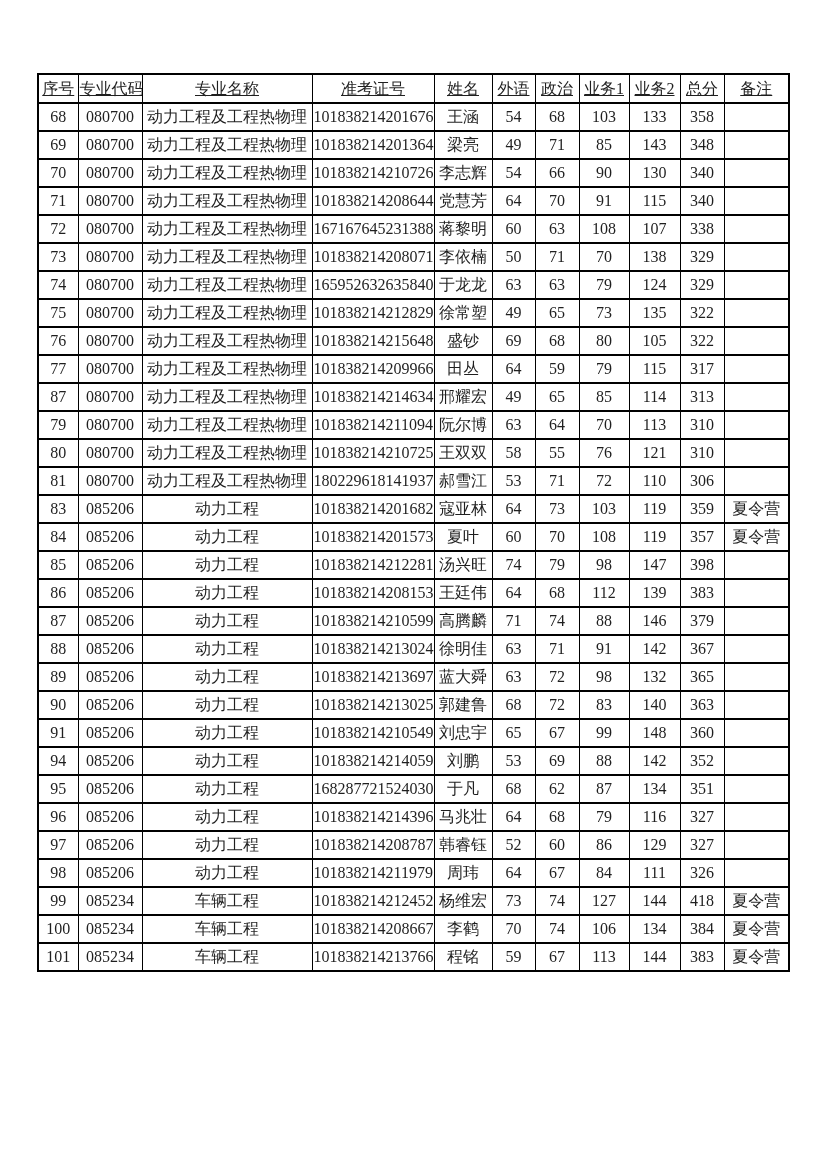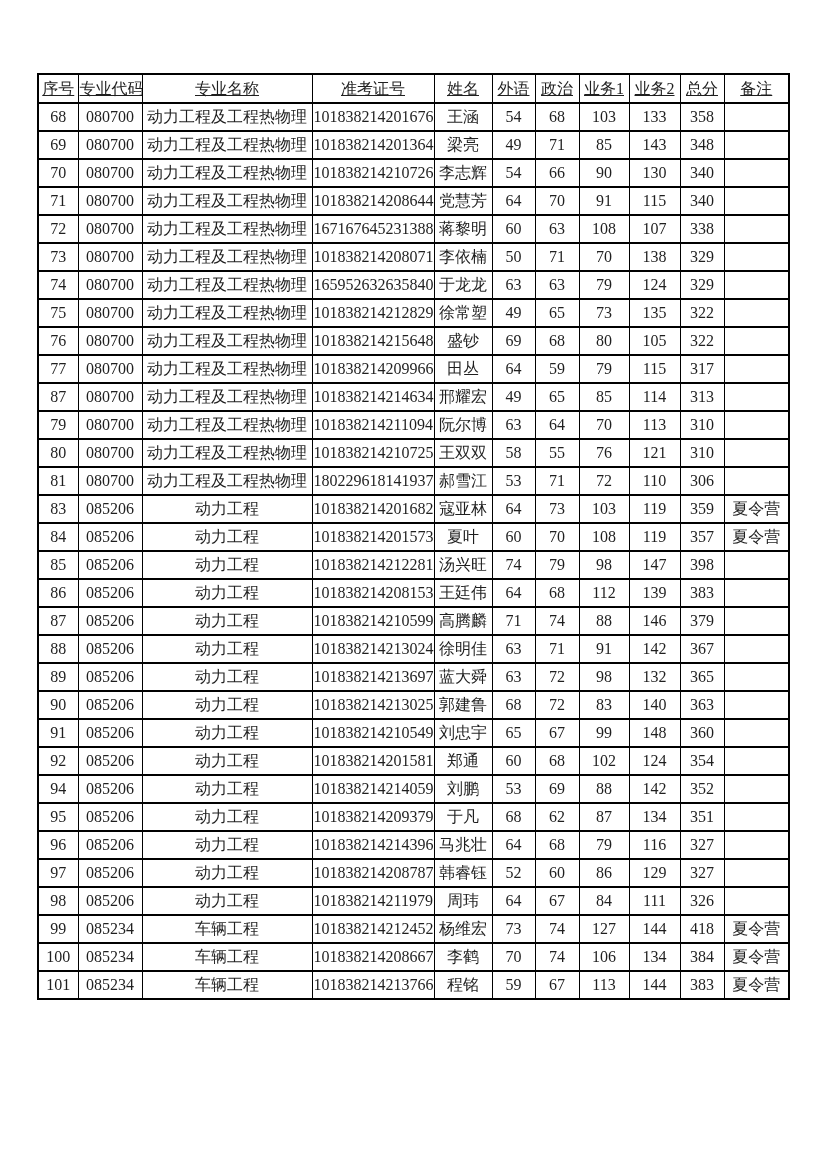--- a/index.html
+++ b/index.html
@@ -380,50 +380,37 @@
           <td class="cell-exam_id">101838214210549</td>
           <td class="cell-name">刘忠宇</td>
           <td class="cell-foreign_lang">65</td>
           <td class="cell-politics">67</td>
           <td class="cell-subject1">99</td>
           <td class="cell-subject2">148</td>
           <td class="cell-total">360</td>
           <td class="cell-remark"></td>
         </tr>
         <tr>
-          <td class="cell-index">92</td>
-          <td class="cell-code">085206</td>
-          <td class="cell-major">动力工程</td>
-          <td class="cell-exam_id">101838214201581</td>
-          <td class="cell-name">郑通</td>
-          <td class="cell-foreign_lang">60</td>
-          <td class="cell-politics">68</td>
-          <td class="cell-subject1">102</td>
-          <td class="cell-subject2">124</td>
-          <td class="cell-total">354</td>
-          <td class="cell-remark"></td>
-        </tr>
-        <tr>
           <td class="cell-index">94</td>
           <td class="cell-code">085206</td>
           <td class="cell-major">动力工程</td>
           <td class="cell-exam_id">101838214214059</td>
           <td class="cell-name">刘鹏</td>
           <td class="cell-foreign_lang">53</td>
           <td class="cell-politics">69</td>
           <td class="cell-subject1">88</td>
           <td class="cell-subject2">142</td>
           <td class="cell-total">352</td>
           <td class="cell-remark"></td>
         </tr>
         <tr>
           <td class="cell-index">95</td>
           <td class="cell-code">085206</td>
           <td class="cell-major">动力工程</td>
-          <td class="cell-exam_id">101838214209379</td>
+          <td class="cell-exam_id">168287721524030</td>
           <td class="cell-name">于凡</td>
           <td class="cell-foreign_lang">68</td>
           <td class="cell-politics">62</td>
           <td class="cell-subject1">87</td>
           <td class="cell-subject2">134</td>
           <td class="cell-total">351</td>
           <td class="cell-remark"></td>
         </tr>
         <tr>
           <td class="cell-index">96</td>

